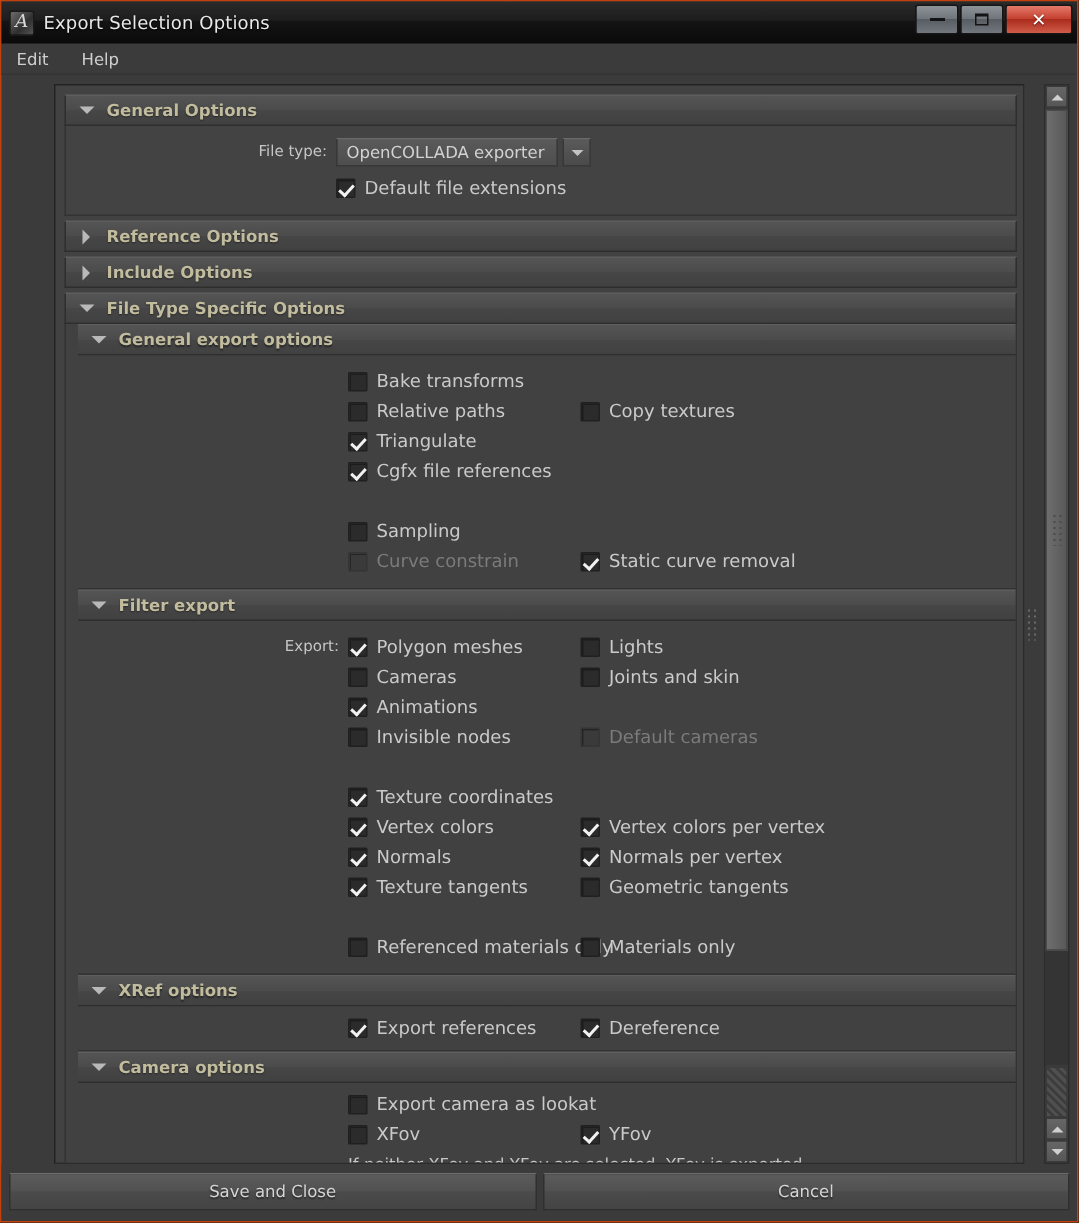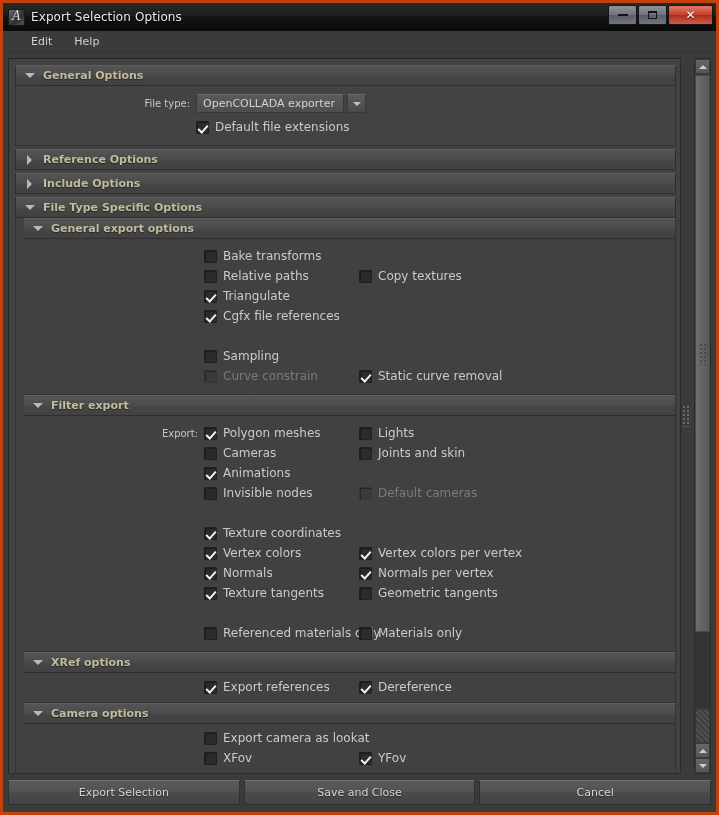--- a/index.html
+++ b/index.html
@@ -13,21 +13,21 @@
     font-size: 11px;
     color: #c8c8c8;
     overflow: hidden;
   }
 
   
   .window {
     position: absolute; left: 0; top: 0;
     width: 719px; height: 815px;
     background: #3b3b3b;
-    border: 3px solid #c2410c;
+    border: 1px solid #c2410c;
     display: flex; flex-direction: column;
   }
 
   
   .titlebar {
     height: 28px; flex: 0 0 28px;
     position: relative;
     background: linear-gradient(to bottom, #2a2a2a 0%, #1d1d1d 45%, #141414 46%, #0a0a0a 100%);
     display: flex; align-items: center;
   }
@@ -79,37 +79,37 @@
     width: 9px; height: 8px; border: 1px solid #131313;
     border-top-width: 2px; background: transparent; display: block;
   }
   .minicon { width: 10px; height: 2px; background: #131313; display: block; margin-top: 6px; }
 
   
   .menubar {
     height: 21px; flex: 0 0 21px;
     background: #3b3b3b;
     display: flex; align-items: center;
-    padding-left: 24px; gap: 14px;
+    padding-left: 6px; gap: 14px;
     border-bottom: 1px solid #343434;
   }
   .menu-item {
     font-size: 11px; color: #cfcfcf;
     padding: 2px 4px; cursor: default;
   }
 
   
   .bodywrap {
     flex: 1 1 auto;
     position: relative;
     padding: 6px 5px 0 5px;
     display: flex; flex-direction: column;
     min-height: 0;
   }
-  .content-row { display: flex; flex: 1 1 auto; min-height: 0; }
+  .content-row { display: flex; flex: 1 1 auto; min-height: 0; margin-left: 30px; }
 
   .scrollpane {
     flex: 1 1 auto;
     border: 1px solid #2b2b2b;
     border-top-color: #232323; border-left-color: #232323;
     background: #424242;
     overflow: hidden;
     position: relative;
     padding: 6px 4px 4px 6px;
   }
@@ -719,18 +719,17 @@
         </div>
         <div class="sb-pad"></div>
         <div class="sb-btn up"></div>
         <div class="sb-btn down"></div>
       </div>
 
     </div>
   </div>
 
   <div class="btnbar">
-    <div class="btn">Export Selection</div>
     <div class="btn">Save and Close</div>
     <div class="btn">Cancel</div>
   </div>
 
 </div>
 
 </body></html>

